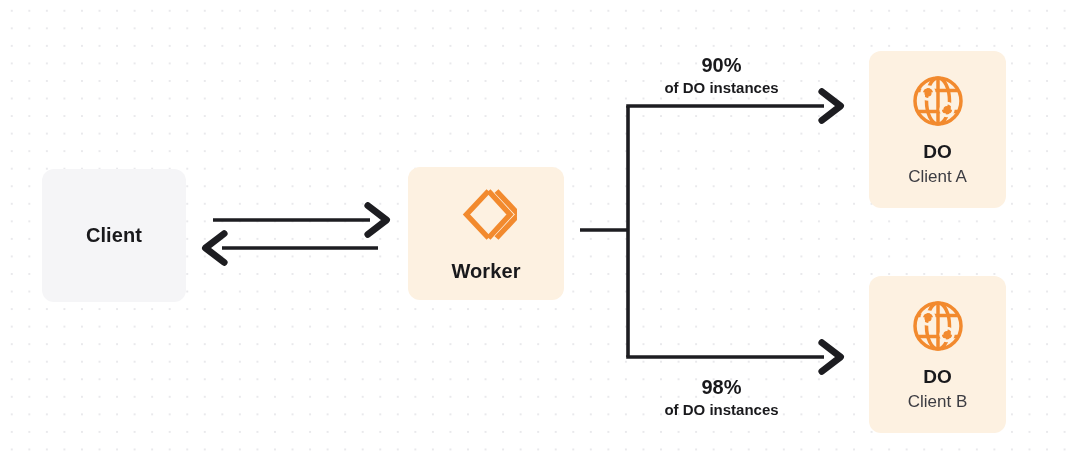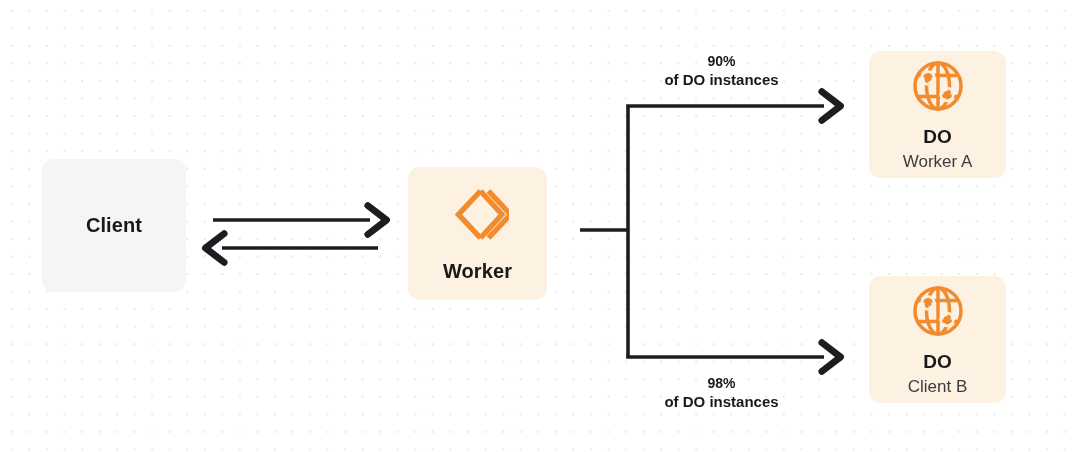--- a/index.html
+++ b/index.html
@@ -45,43 +45,43 @@
 
   .node-sub {
     color: #3c3c42;
     line-height: 1.25;
     margin-top: 3px;
   }
 
   
   #node-client {
     left: 42px;
-    top: 159px;
+    top: 169px;
     width: 144px;
     height: 133px;
     background-color: #f5f5f7;
   }
   #node-client .node-title { font-size: 20px; }
 
   
   #node-worker {
     left: 408px;
     top: 167px;
-    width: 139px;
+    width: 156px;
     height: 133px;
     background-color: #fdf1e1;
   }
   #node-worker .node-title { font-size: 20px; }
   #node-worker .node-icon { margin-bottom: 14px; }
 
   
   .node-do {
     left: 869px;
     width: 137px;
-    height: 127px;
+    height: 157px;
     background-color: #fdf1e1;
   }
   #node-do-a { top: 51px; }
   #node-do-b { top: 276px; }
   .node-do .node-title { font-size: 19px; }
   .node-do .node-sub { font-size: 17px; }
   .node-do .node-icon { margin-bottom: 11px; }
 
   .node-icon {
     display: block;
@@ -99,21 +99,21 @@
   }
 
   
   .edge-label {
     position: absolute;
     text-align: center;
     color: #19191c;
     font-weight: bold;
     line-height: 1.32;
   }
-  .edge-label .pct { font-size: 14px; display: block; }
+  .edge-label .pct { font-size: 20px; display: block; }
   .edge-label .desc { font-size: 15px; display: block; text-align: center; }
 
   #label-top    { left: 634px; top: 52px;  width: 175px; }
   #label-bottom { left: 634px; top: 374px; width: 175px; }
 </style>
 </head>
 <body>
 
 <div id="diagram-root">
 
@@ -187,21 +187,21 @@
           <line x1="9.5" y1="18.5" x2="48.5" y2="18.5"></line>
           <line x1="9.5" y1="39.5" x2="48.5" y2="39.5"></line>
         </g>
         <circle cx="19" cy="21" r="3.6" fill="#f28a2e"></circle>
         <circle cx="38" cy="37.5" r="3.6" fill="#f28a2e"></circle>
         <circle cx="19" cy="21" r="6.4" fill="none" stroke="#fdf1e1" stroke-width="2.6"></circle>
         <circle cx="38" cy="37.5" r="6.4" fill="none" stroke="#fdf1e1" stroke-width="2.6"></circle>
       </svg>
     </span>
     <span class="node-title">DO</span>
-    <span class="node-sub">Worker A</span>
+    <span class="node-sub">Client A</span>
   </div>
 
   <div class="node node-do" id="node-do-b">
     <span class="node-icon">
       <svg width="58" height="58" viewBox="0 0 58 58">
         <g fill="none" stroke="#f28a2e" stroke-width="3.5">
           <circle cx="29" cy="29" r="23"></circle>
           <ellipse cx="29" cy="29" rx="11.5" ry="23"></ellipse>
           <line x1="29" y1="6" x2="29" y2="52"></line>
           <line x1="9.5" y1="18.5" x2="48.5" y2="18.5"></line>

